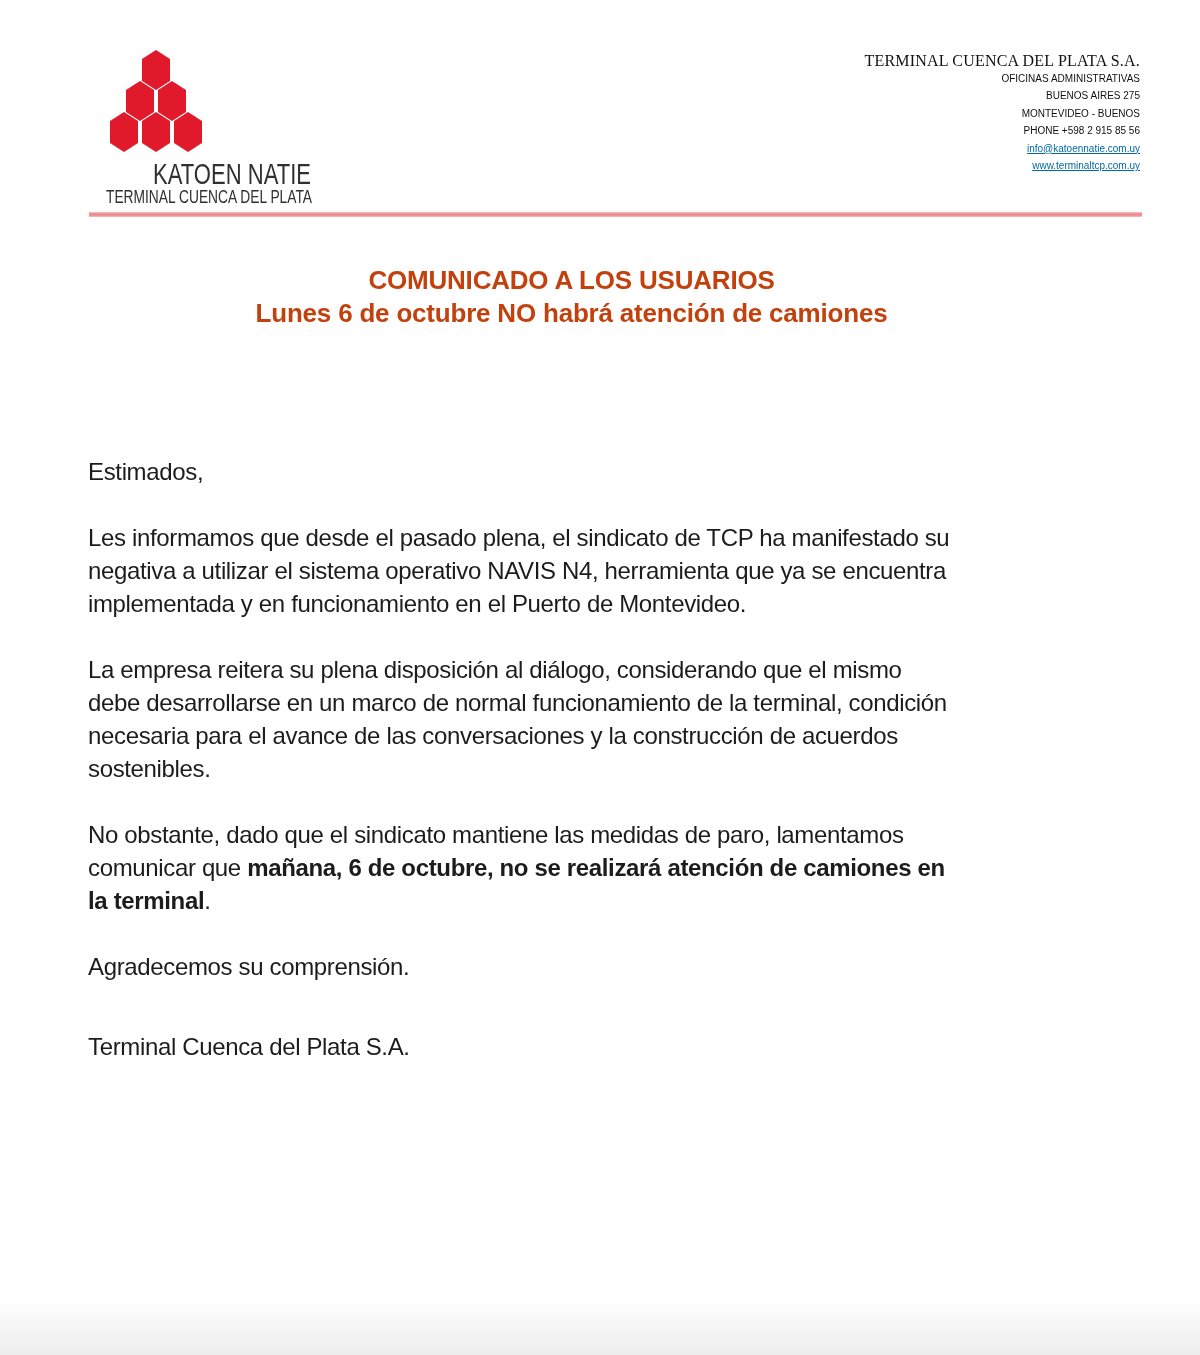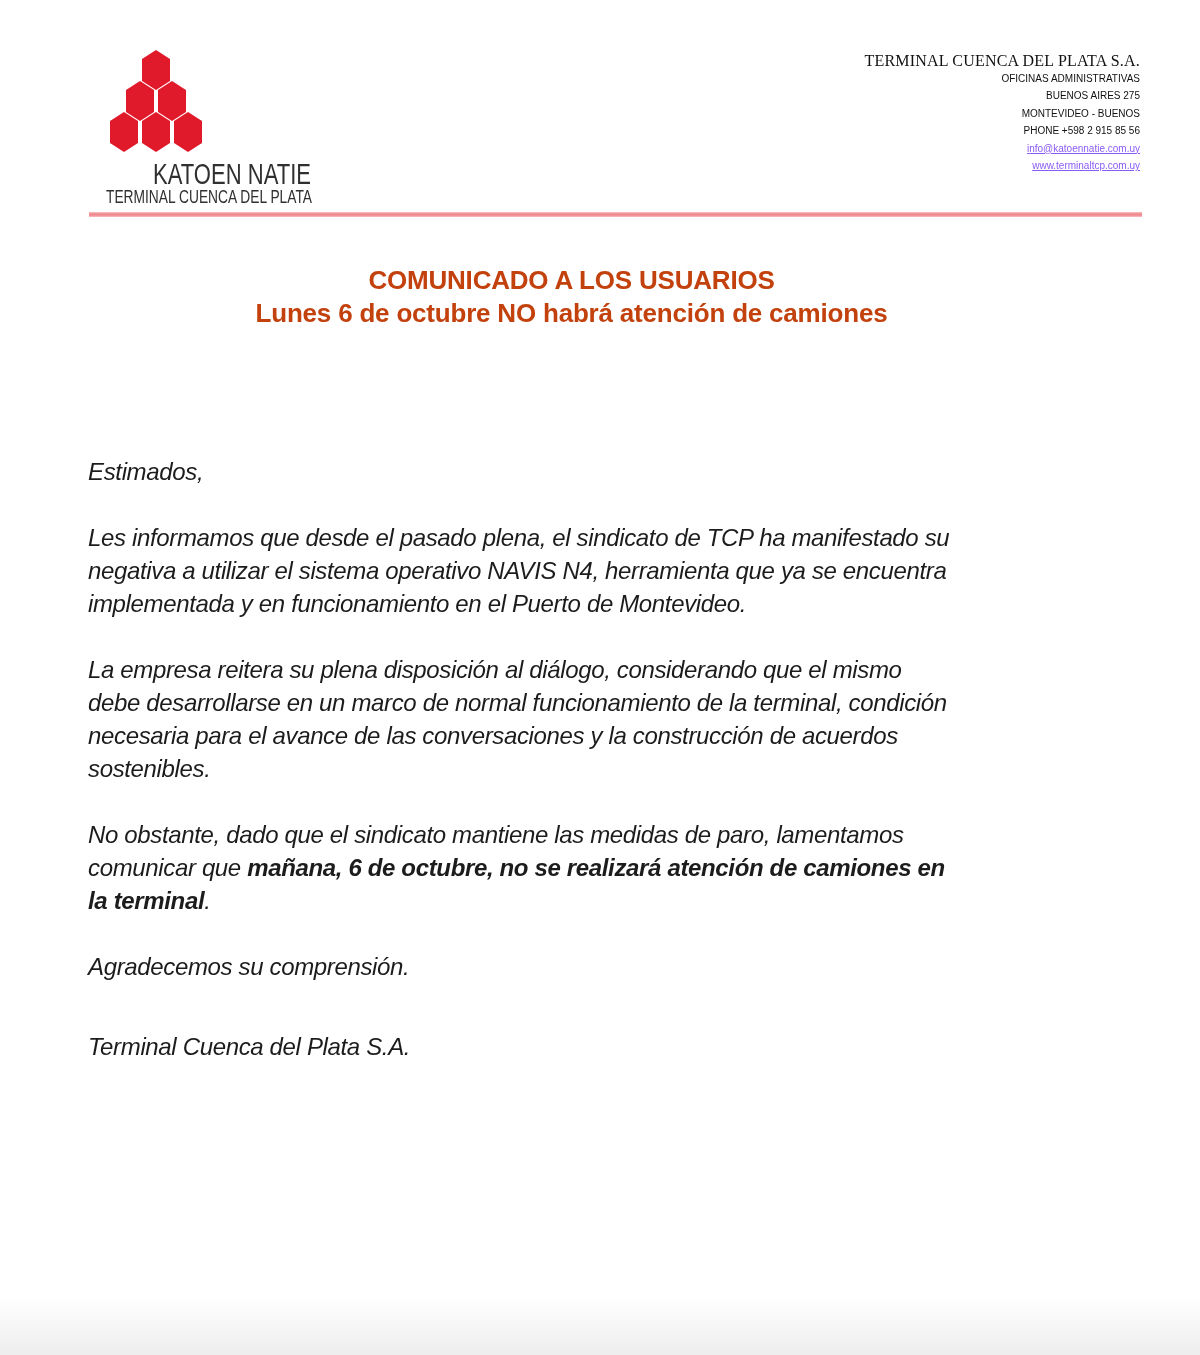--- a/index.html
+++ b/index.html
@@ -46,21 +46,21 @@
     font-size: 16px;
     color: #111111;
     letter-spacing: 0.2px;
   }
   .ci-line {
     font-family: Liberation Sans, sans-serif;
     font-size: 10px;
     color: #111111;
   }
   .link {
-    color: #8b5cf6;
+    color: #0369a1;
     text-decoration: underline;
     cursor: pointer;
   }
 
   
   .divider {
     position: absolute;
     left: 89px;
     top: 212px;
     width: 1053px;
@@ -90,21 +90,20 @@
     top: 455px;
     width: 1060px;
     font-size: 24px;
     line-height: 33px;
     letter-spacing: -0.35px;
     color: #1c1c1c;
   }
   .body-text p {
     white-space: pre;
     margin: 0 0 33px 0;
-    font-style: italic;
   }
   .body-text strong {
     font-weight: 700;
   }
   .signoff {
     margin-top: 47px !important;
   }
 
   
   .bottom-shade {

